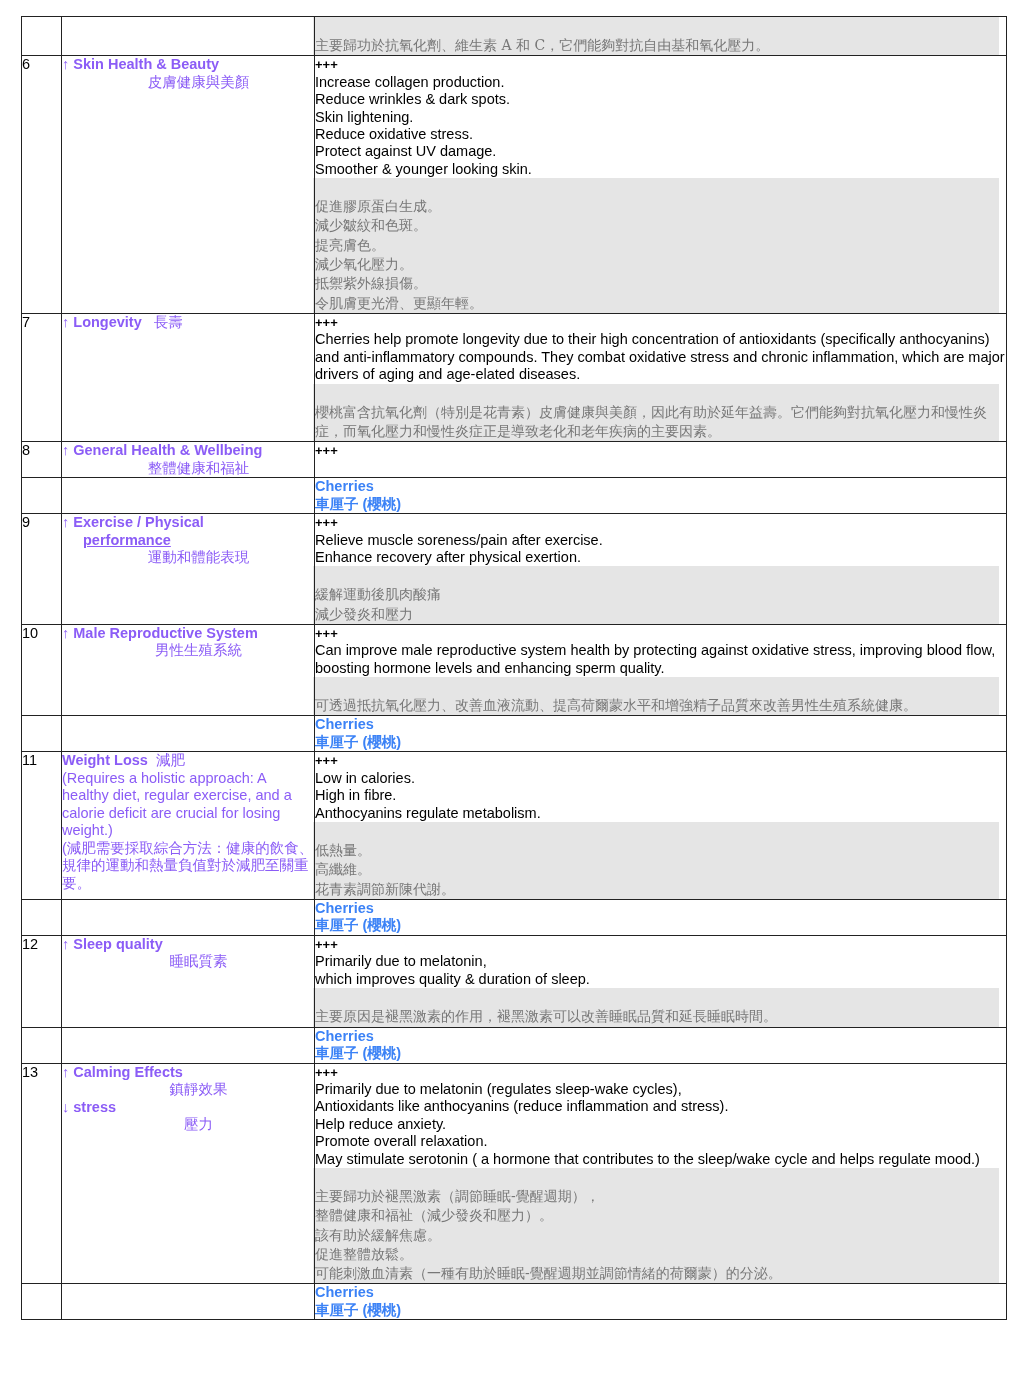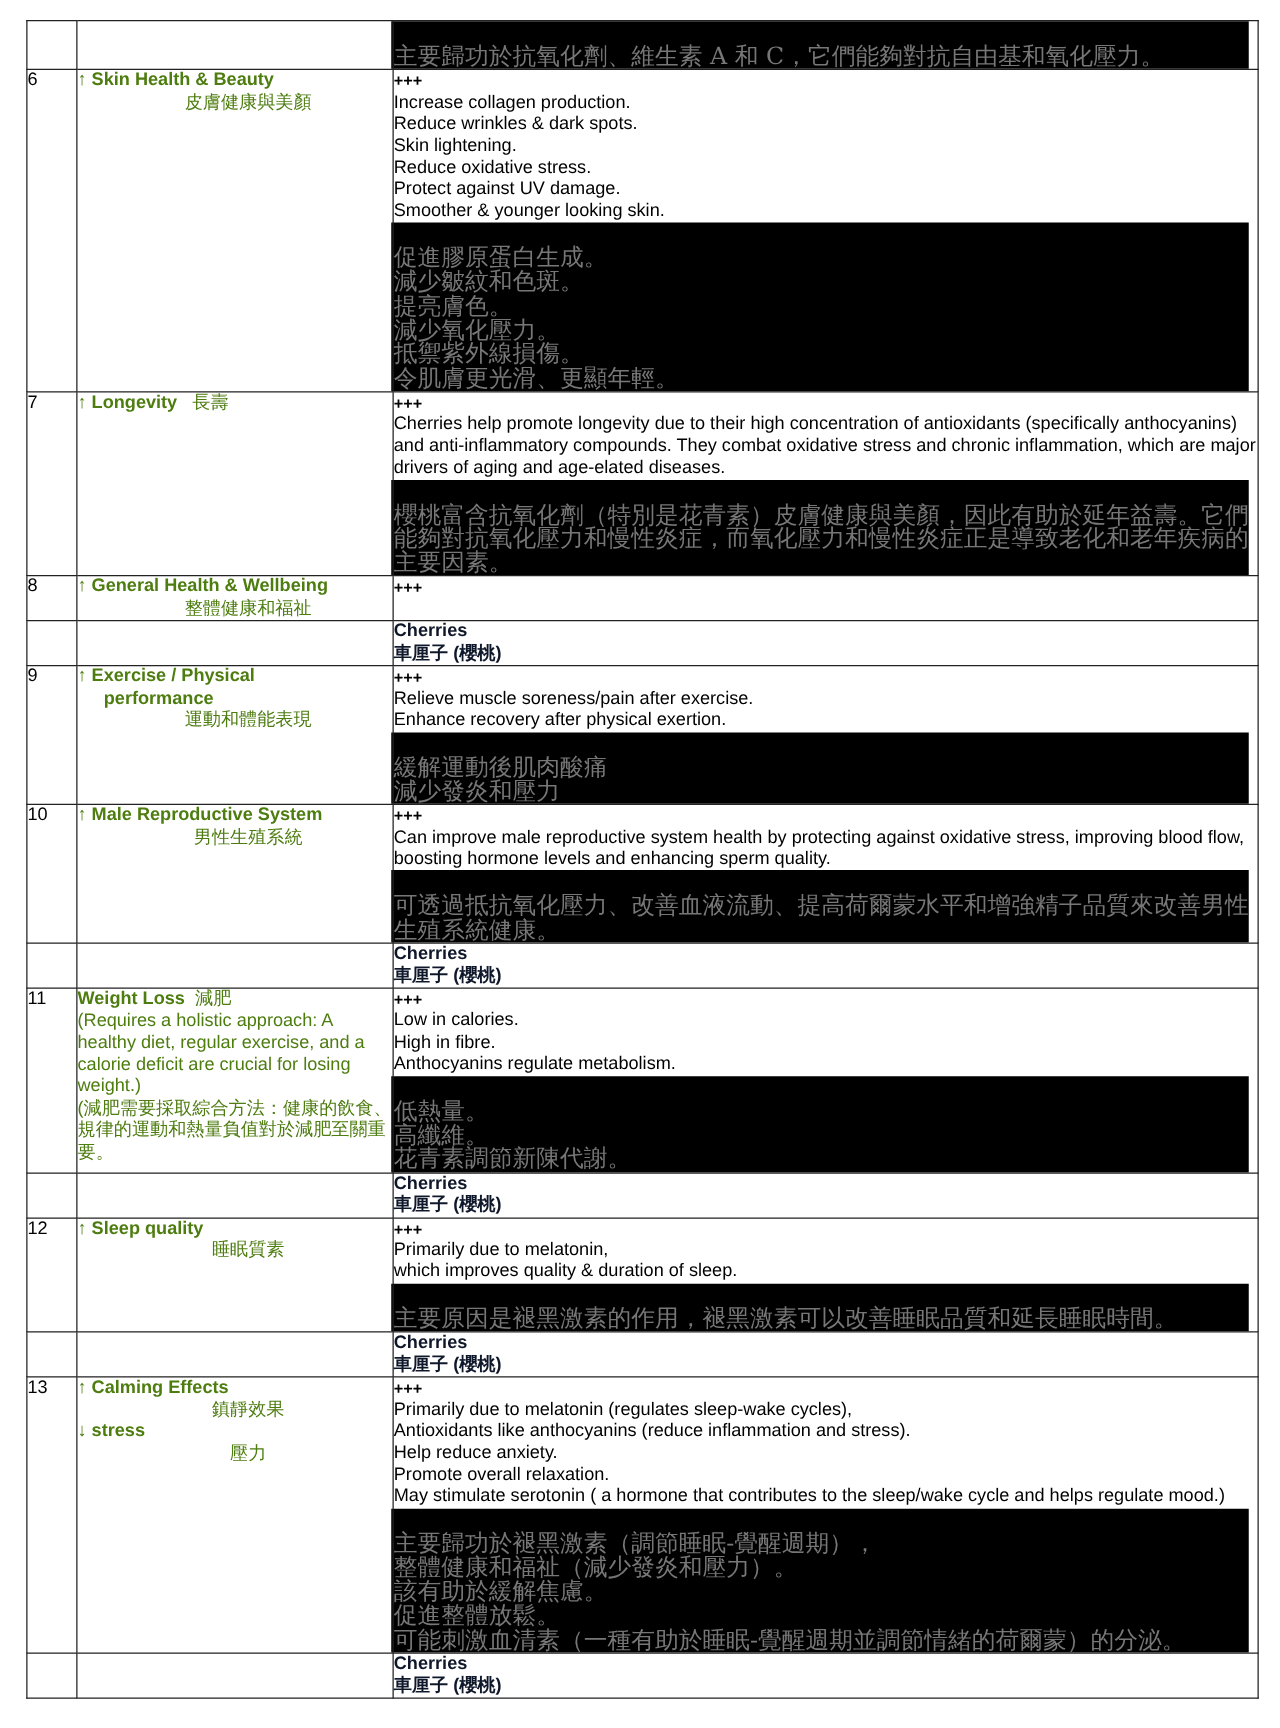--- a/index.html
+++ b/index.html
@@ -3,33 +3,33 @@
 <meta charset="utf-8">
 <style>
   html, body { margin:0; padding:0; background:#ffffff; }
   body { width:1024px; height:1382px; position:relative; overflow:hidden;
          font-family:"Liberation Sans", sans-serif; font-size:14.5px; color:#000; }
   table.doc { position:absolute; left:21px; top:16px; width:985px;
               border-collapse:collapse; table-layout:fixed; }
   table.doc td { border:1.5px solid #222; vertical-align:top; padding:0; }
   col.c1 { width:40px; } col.c2 { width:253px; } col.c3 { width:692px; }
   .num { padding:1px 0 0 11px; line-height:17.5px; }
-  .topic { padding:1px 4px 0 9px; color:#4d7c0f; line-height:17.5px; }
+  .topic { padding:1px 4px 0 9px; color:#8b5cf6; line-height:17.5px; }
   .topic .en { font-weight:bold; }
   .topic .zh { padding-left:21px;text-align:center; }
   .topic .row-en { white-space:nowrap; }
-  .topic .ind { padding-left:21px; font-weight:bold; }
+  .topic .ind { padding-left:21px; font-weight:bold;text-decoration:underline; }
   .desc { padding:1px 0 0 10px; line-height:17.4px; }
   .plus { font-weight:bold; font-size:13px; }
   .en-lines div { line-height:17.4px; }
-  .zh-block { background:#000000; color:#777; margin:0 7px 0 -2px; padding:0 0 0 2px;
-              font-family:"DejaVu Serif", "Liberation Serif", serif; font-size:19px; }
+  .zh-block { background:#e5e5e5; color:#777; margin:0 7px 0 -2px; padding:0 0 0 2px;
+              font-family:"DejaVu Serif", "Liberation Serif", serif; font-size:14px; }
   .zh-block .spacer { height:19px; }
   .zh-block div.l { line-height:19.3px; }
-  .cherry { color:#0f172a; font-weight:bold; line-height:17.5px; padding:1px 0 0 10px; }
+  .cherry { color:#3b82f6; font-weight:bold; line-height:17.5px; padding:1px 0 0 10px; }
   .cherry .zh { font-weight:bold; }
 </style>
 </head>
 <body>
 
 <table class="doc">
   <colgroup>
       <col class="c1">
       <col class="c2">
       <col class="c3">

